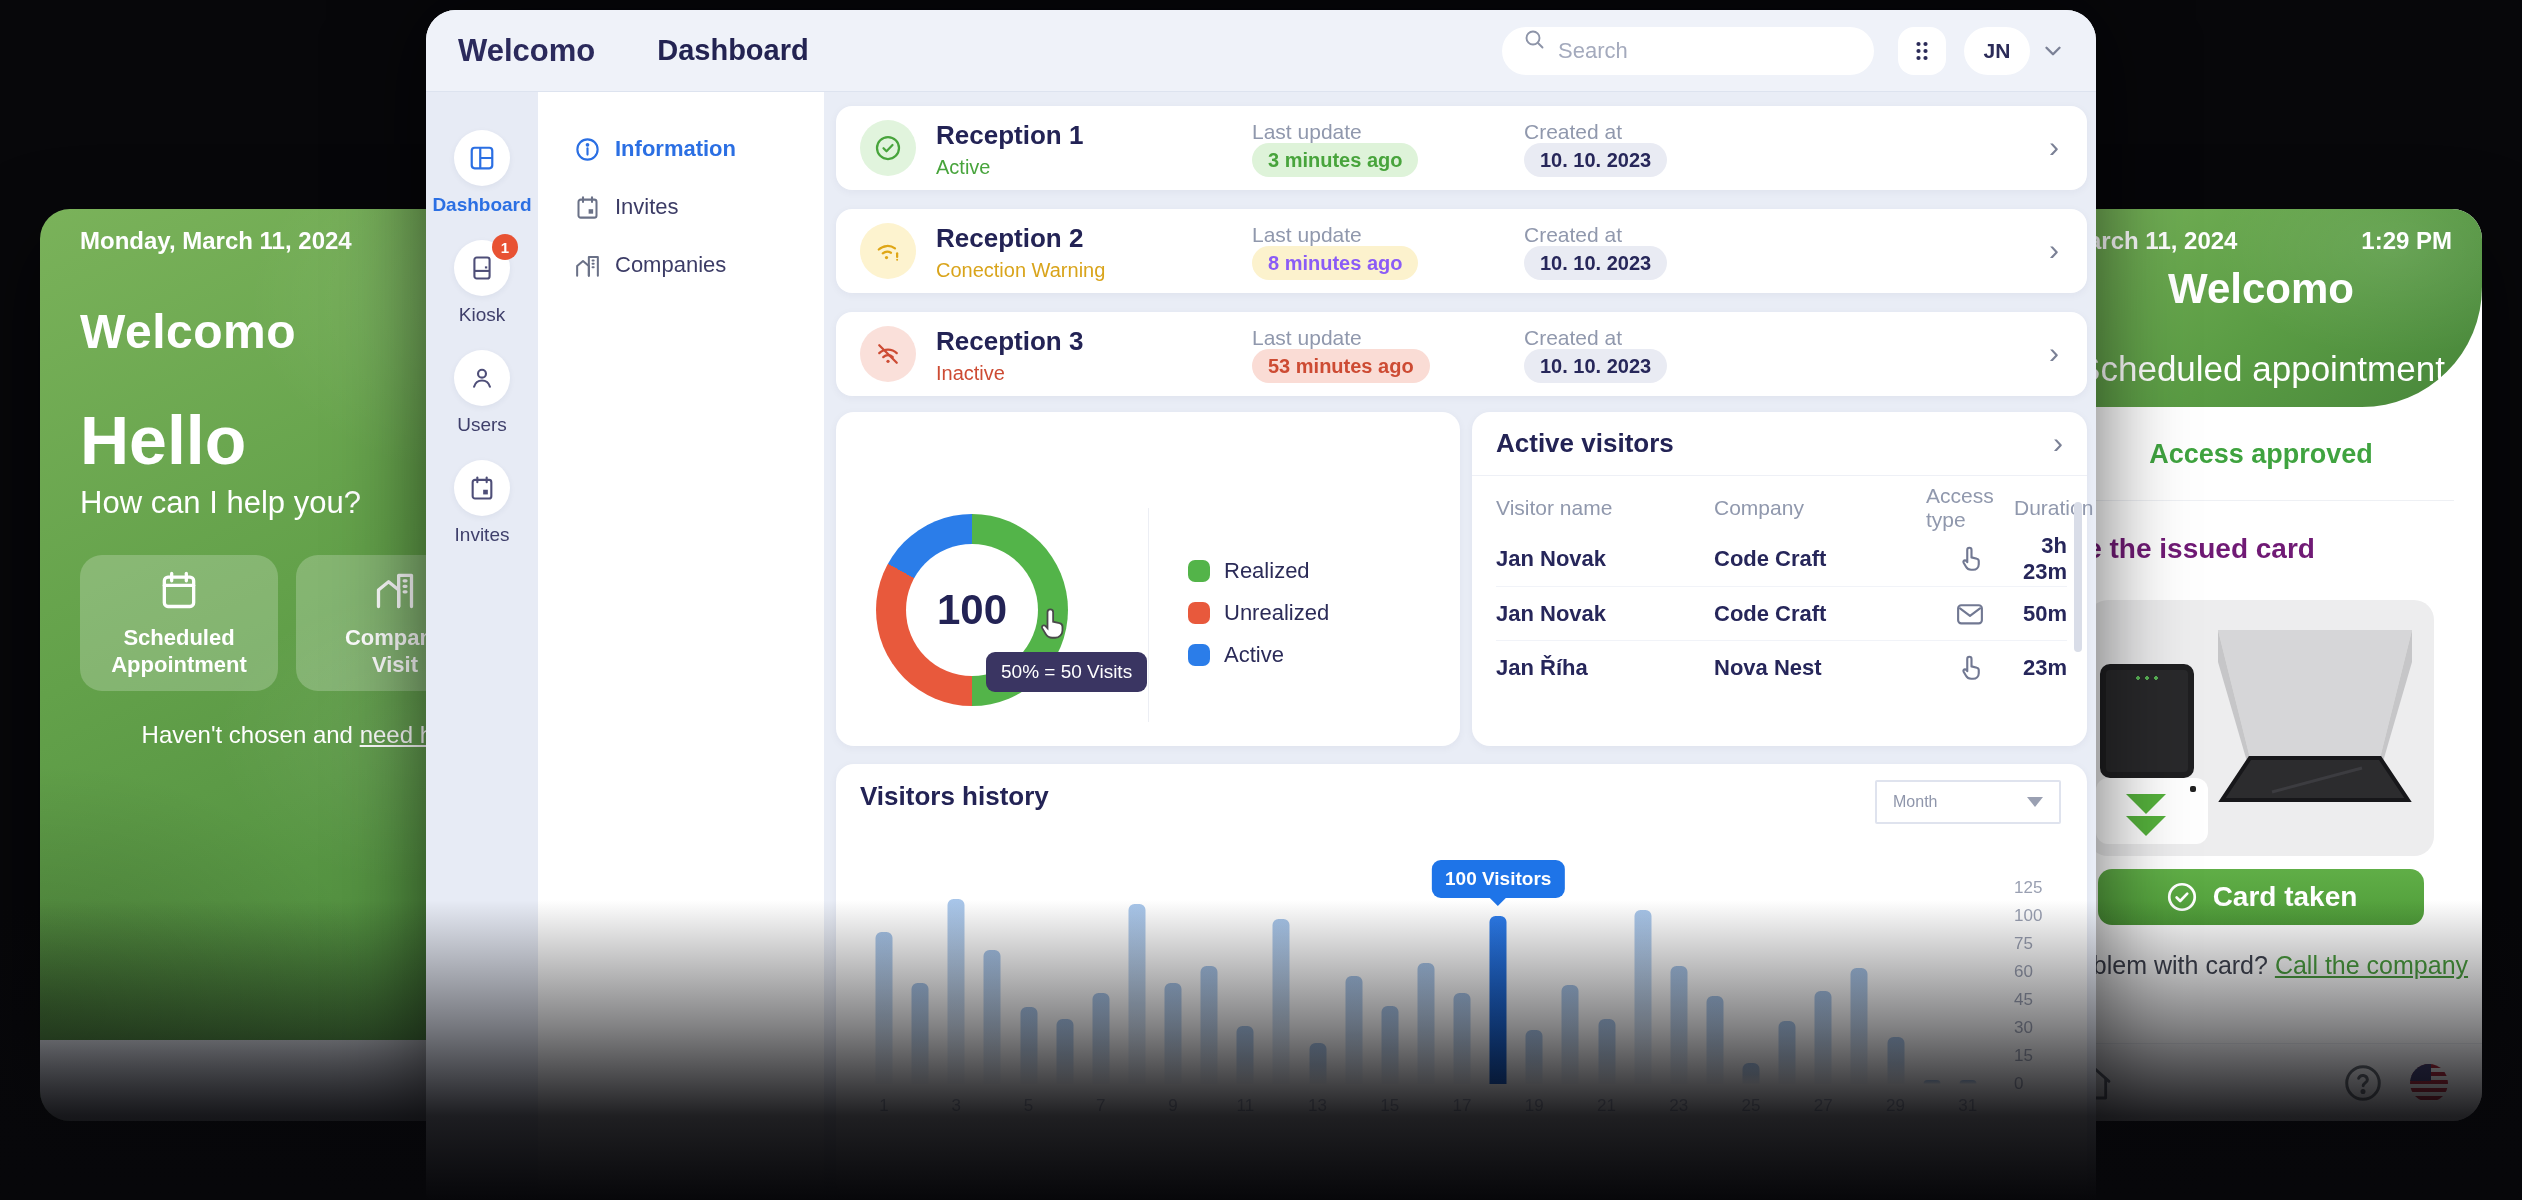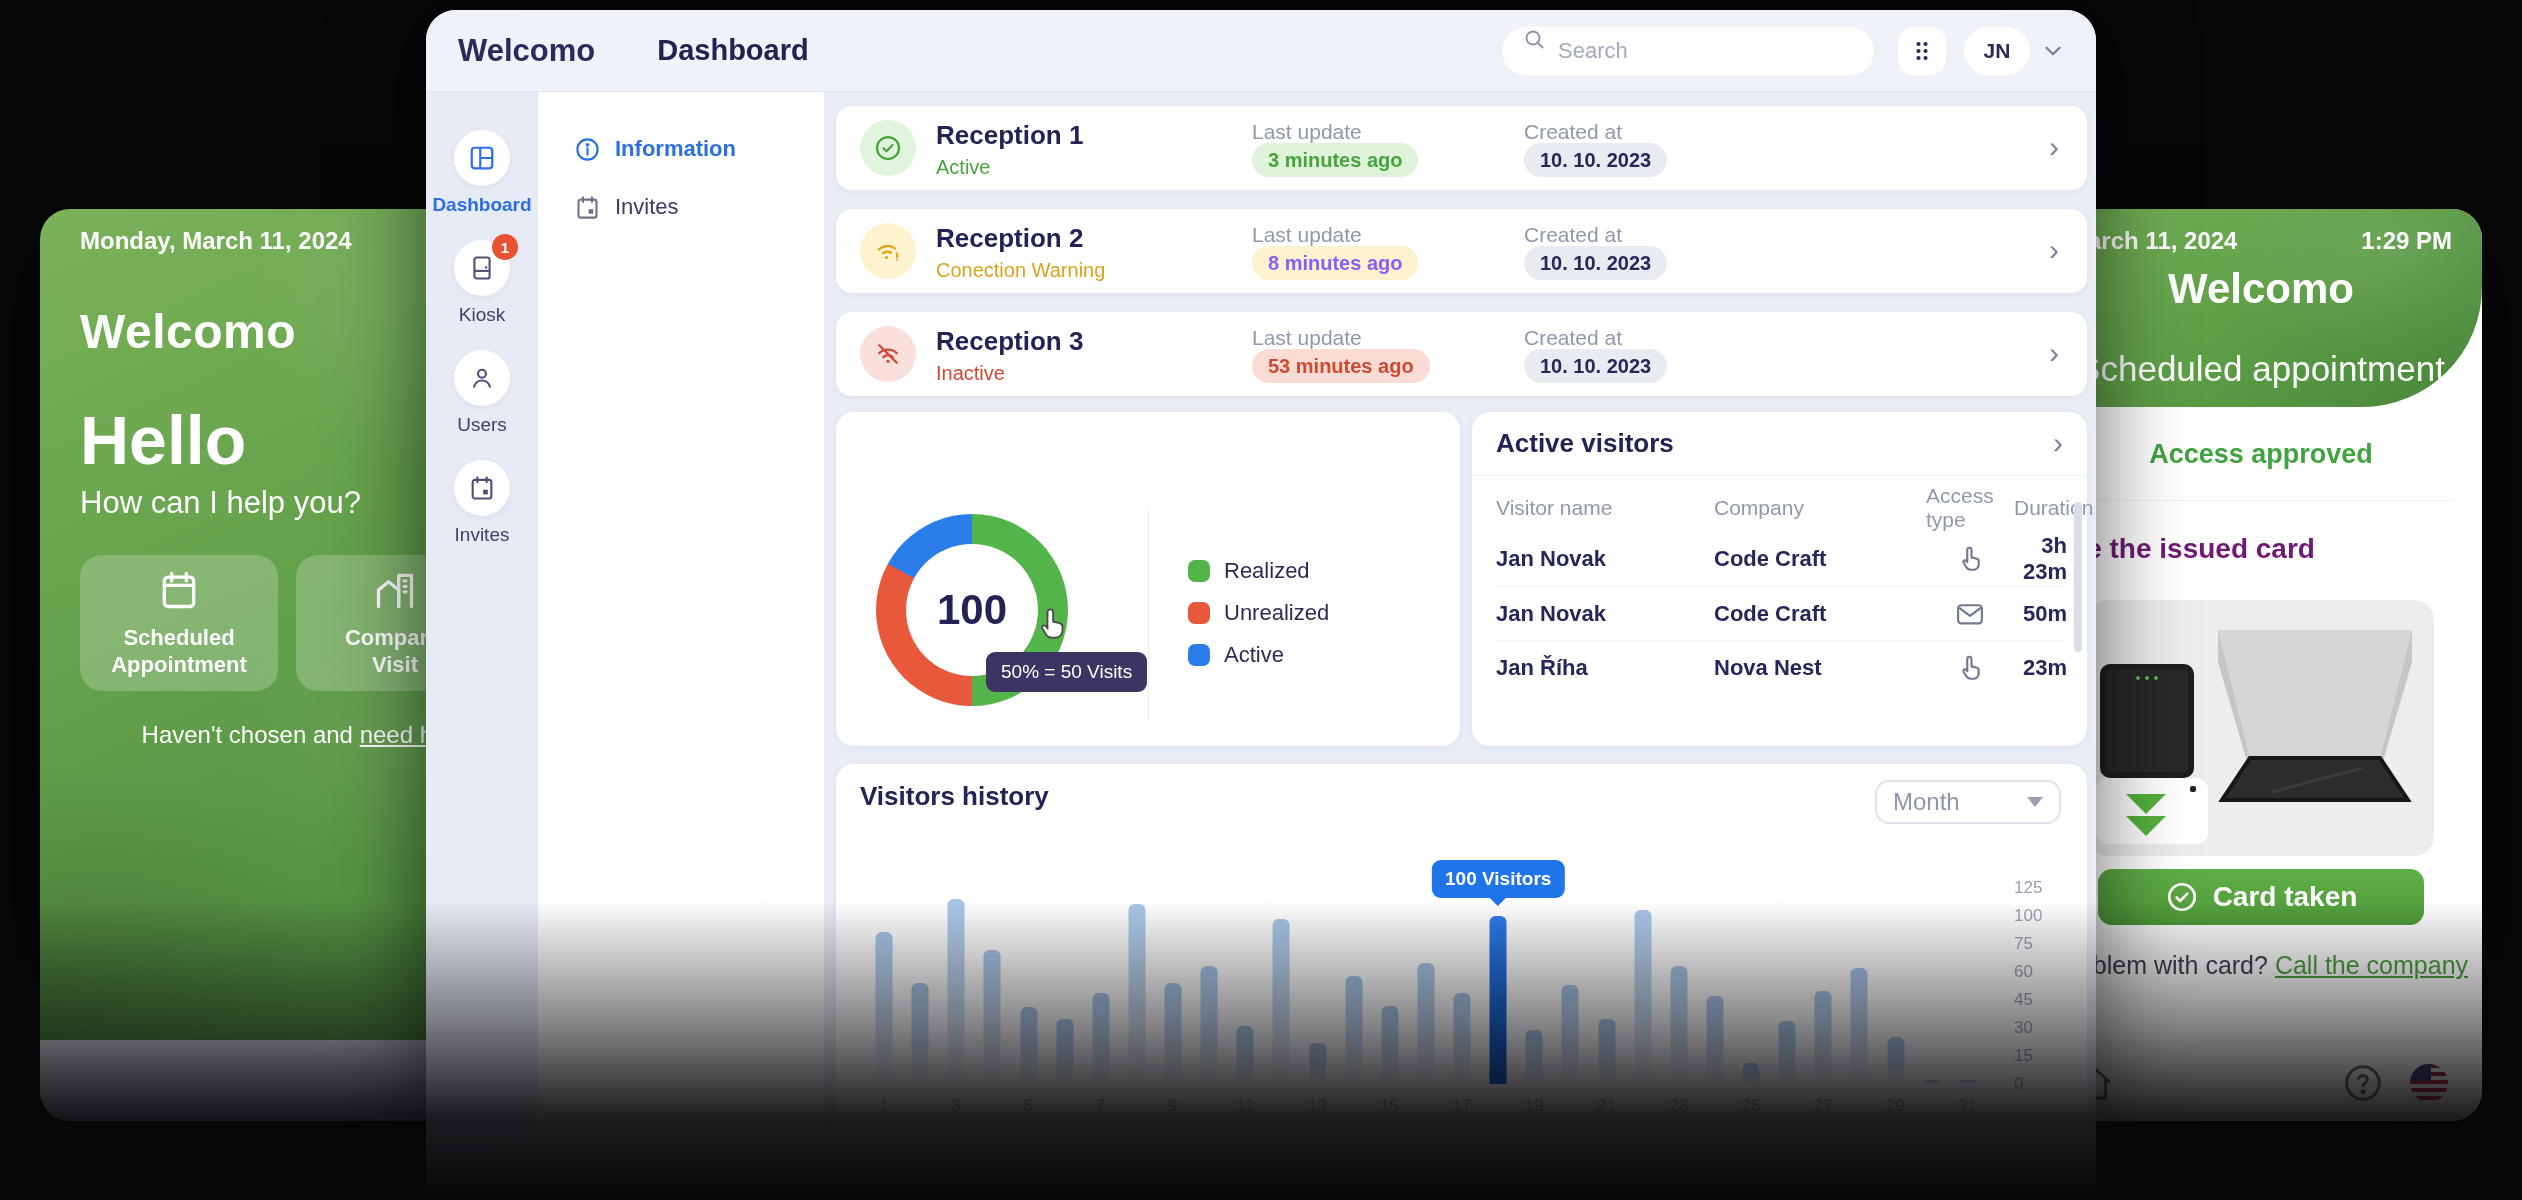--- a/index.html
+++ b/index.html
@@ -135,22 +135,22 @@
   .vt-row + .vt-row { border-top:1px solid #f1f3f8; }
   .vt-head + .vt-row { border-top:none; }
   .vt-cell { font-size:22px; font-weight:600; color:#26265a; }
   .vt-cell.icon { display:flex; justify-content:center; font-weight:400; }
   .vt-cell.dur { text-align:right; }
   .vt-head .vt-cell { font-weight:400; color:#9098ad; font-size:21px; }
   .scrollbar { position:absolute; right:5px; top:90px; width:8px; height:150px; border-radius:4px; background:#d9dde8; cursor:pointer; }
   .p-vis-chev { position:absolute; right:24px; top:16px; }
 
   .p-history { left:410px; top:754px; width:1251px; height:436px; }
-  .month-dd { position:absolute; right:26px; top:16px; width:186px; height:44px; border:2px solid #dfe3ee; border-radius:14px;
-    display:flex; align-items:center; padding:0 16px; font-size:24px; color:#8f96ab; cursor:pointer; }
+  .month-dd { position:absolute; right:26px; top:16px; width:186px; height:44px; border:2px solid #dfe3ee; border-radius:2px;
+    display:flex; align-items:center; padding:0 16px; font-size:16px; color:#8f96ab; cursor:pointer; }
   .month-dd .caret { margin-left:auto; width:0; height:0; border-left:8px solid transparent; border-right:8px solid transparent; border-top:10px solid #9aa0b2; }
   .bars { position:absolute; left:30px; top:124px; width:1120px; height:196px; display:flex; }
   .slot { flex:1; position:relative; height:100%; cursor:pointer; }
   .bar { position:absolute; bottom:0; left:50%; transform:translateX(-50%); width:17px; border-radius:6px 6px 0 0;
     background:linear-gradient(180deg,#a7c5e9 0%,#c6daf1 55%,rgba(225,235,248,.2) 100%); }
   .bar.hl { background:linear-gradient(180deg,#2d7ceb,#0b55c6); }
   .xlab { position:absolute; top:calc(100% + 12px); width:100%; text-align:center; font-size:17px; color:#a8aec0; }
   .bar-tip { position:absolute; left:50%; transform:translateX(-50%); background:#1e74e8; color:#fff; font-size:19px; font-weight:600;
     padding:8px 13px; border-radius:9px; white-space:nowrap; z-index:3; }
   .bar-tip::after { content:""; position:absolute; top:100%; left:50%; transform:translateX(-50%);
@@ -372,20 +372,30 @@
         <span>
           <svg viewBox="0 0 24 24" width="27" height="27" fill="none" stroke="#6a7187" stroke-width="1.8" stroke-linecap="round">
               <rect x="4" y="5" width="16" height="16" rx="2"></rect>
               <line x1="8" y1="3" x2="8" y2="7"></line>
               <line x1="16" y1="3" x2="16" y2="7"></line>
               <rect x="13" y="13.5" width="4" height="4" fill="#6a7187" stroke="none"></rect>
             </svg>
         </span>
         <span>Invites</span>
       </div>
+      <div class="subnav-item">
+        <span>
+          <svg viewBox="0 0 24 24" width="27" height="27" fill="none" stroke="#6a7187" stroke-width="1.8" stroke-linecap="round" stroke-linejoin="round">
+              <path d="M2.8 21v-8.5L8 8l5.2 4.5V21"></path>
+              <path d="M13.2 21V4.5h8V21"></path>
+              <path d="M16.5 7.5h1M16.5 10.5h1M16.5 13.5h1"></path>
+            </svg>
+        </span>
+        <span>Companies</span>
+      </div>
     </nav>
 
     <div class="card" style="top:96px;">
       <span class="ic g">
         <svg viewBox="0 0 24 24" width="30" height="30" fill="none" stroke="#48a43c" stroke-width="1.8" stroke-linecap="round" stroke-linejoin="round">
             <circle cx="12" cy="12" r="8.8"></circle>
             <path d="M8.4 12.2l2.4 2.4 4.8-5"></path>
           </svg>
       </span>
       <div class="c-title">Reception 1</div>

